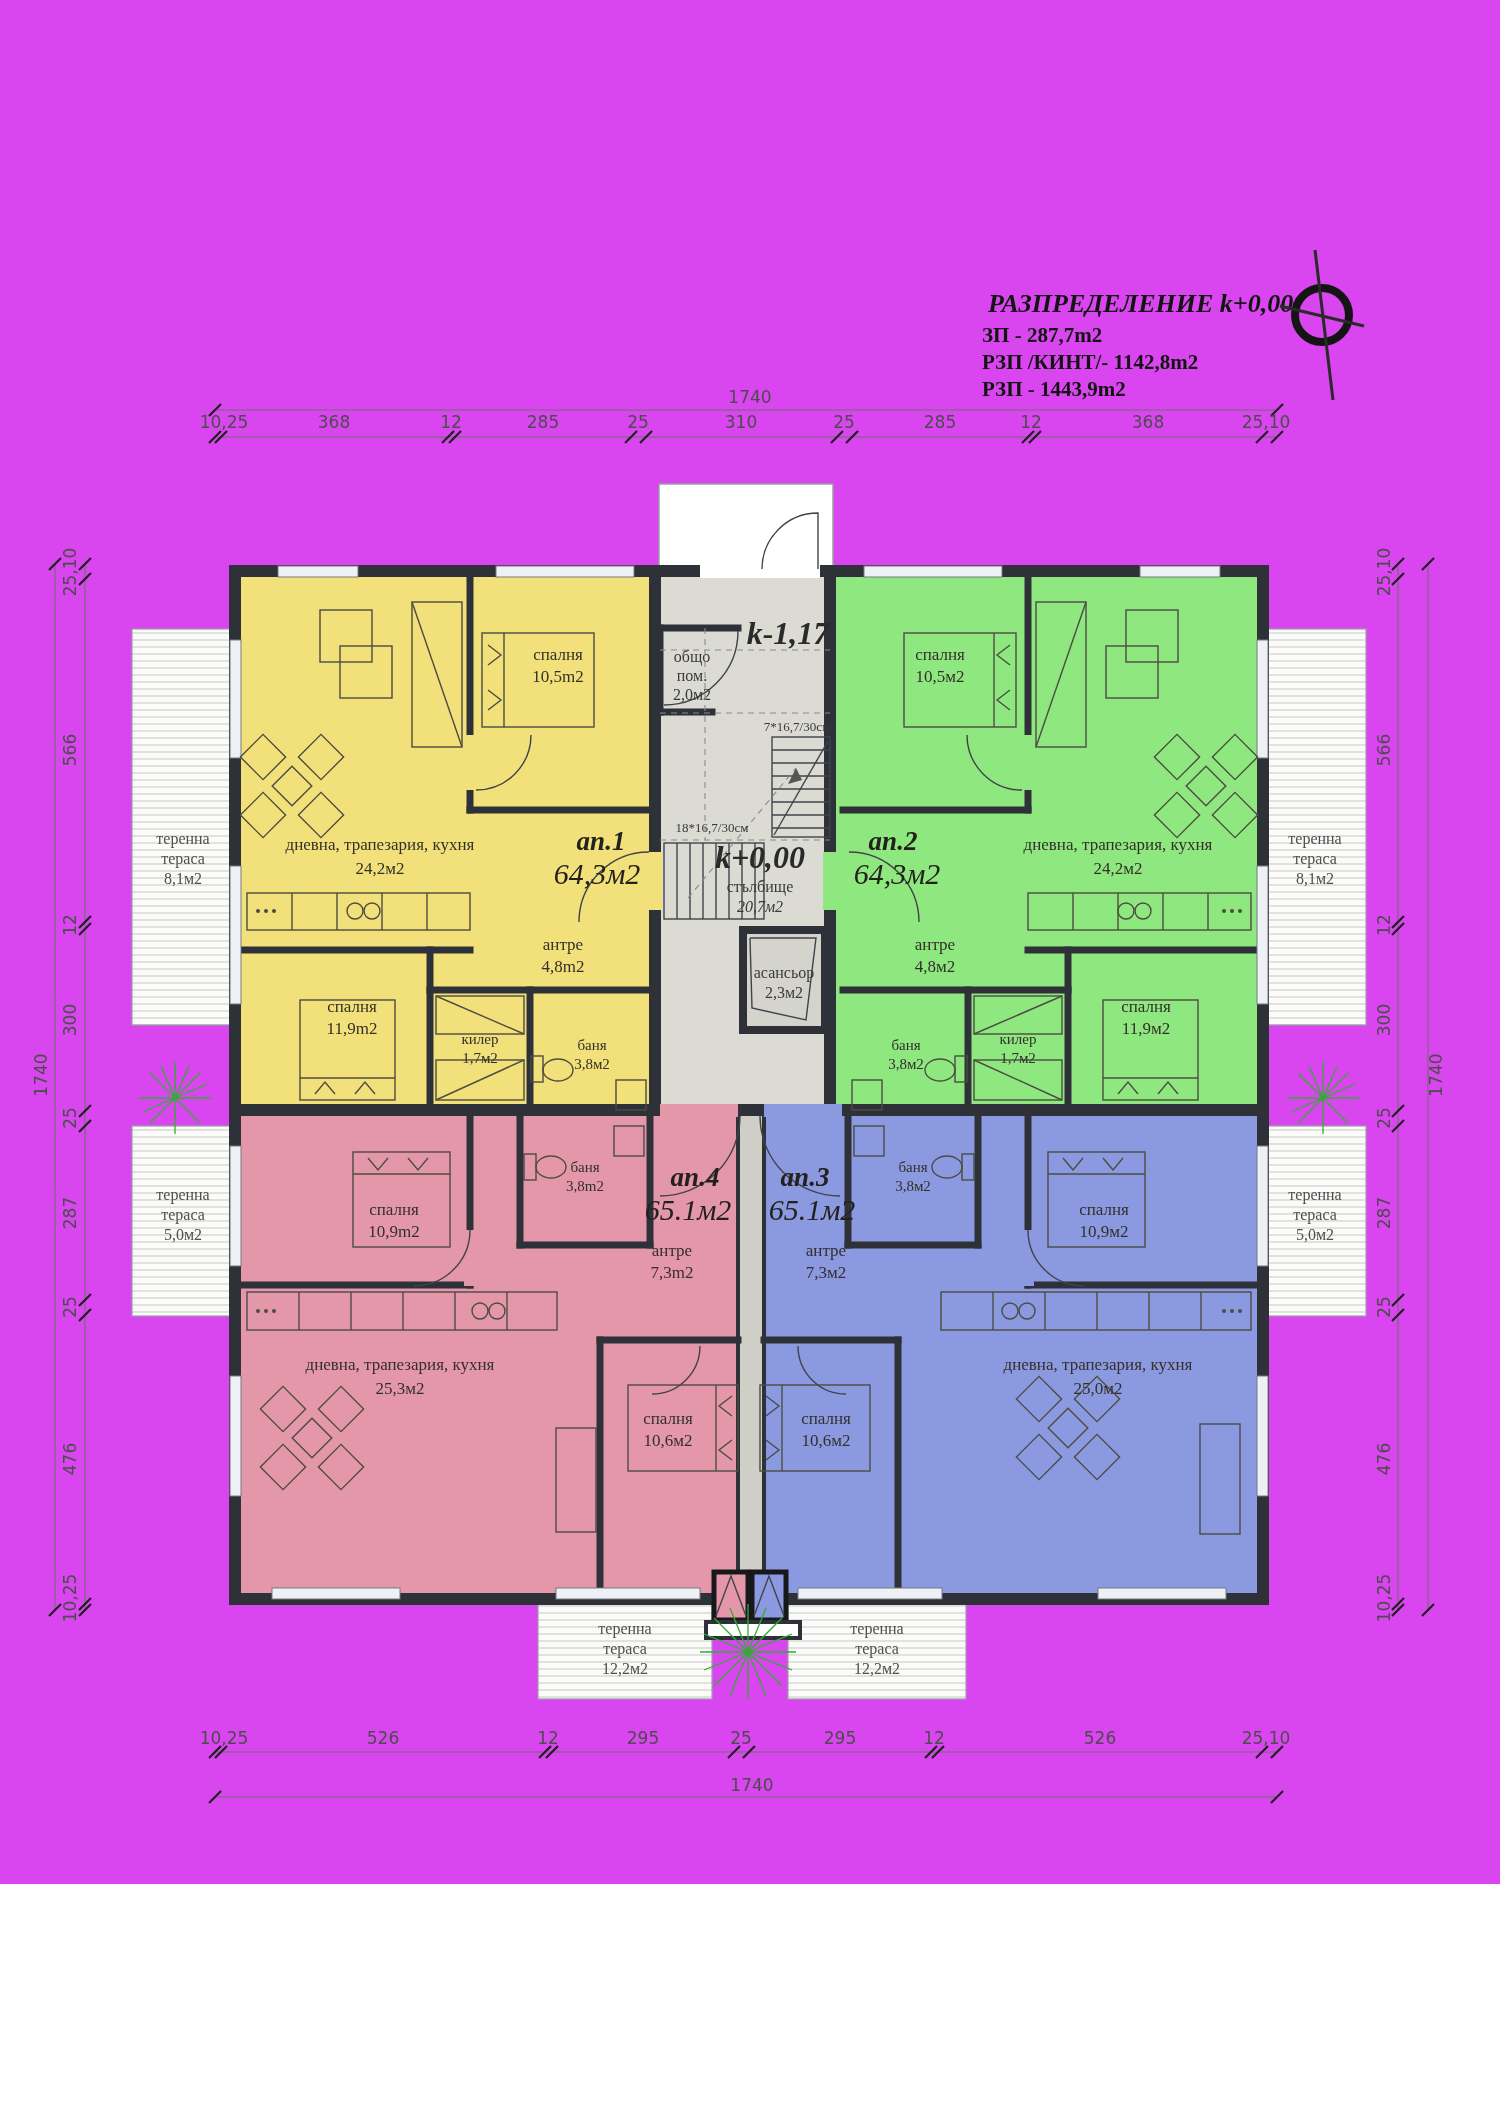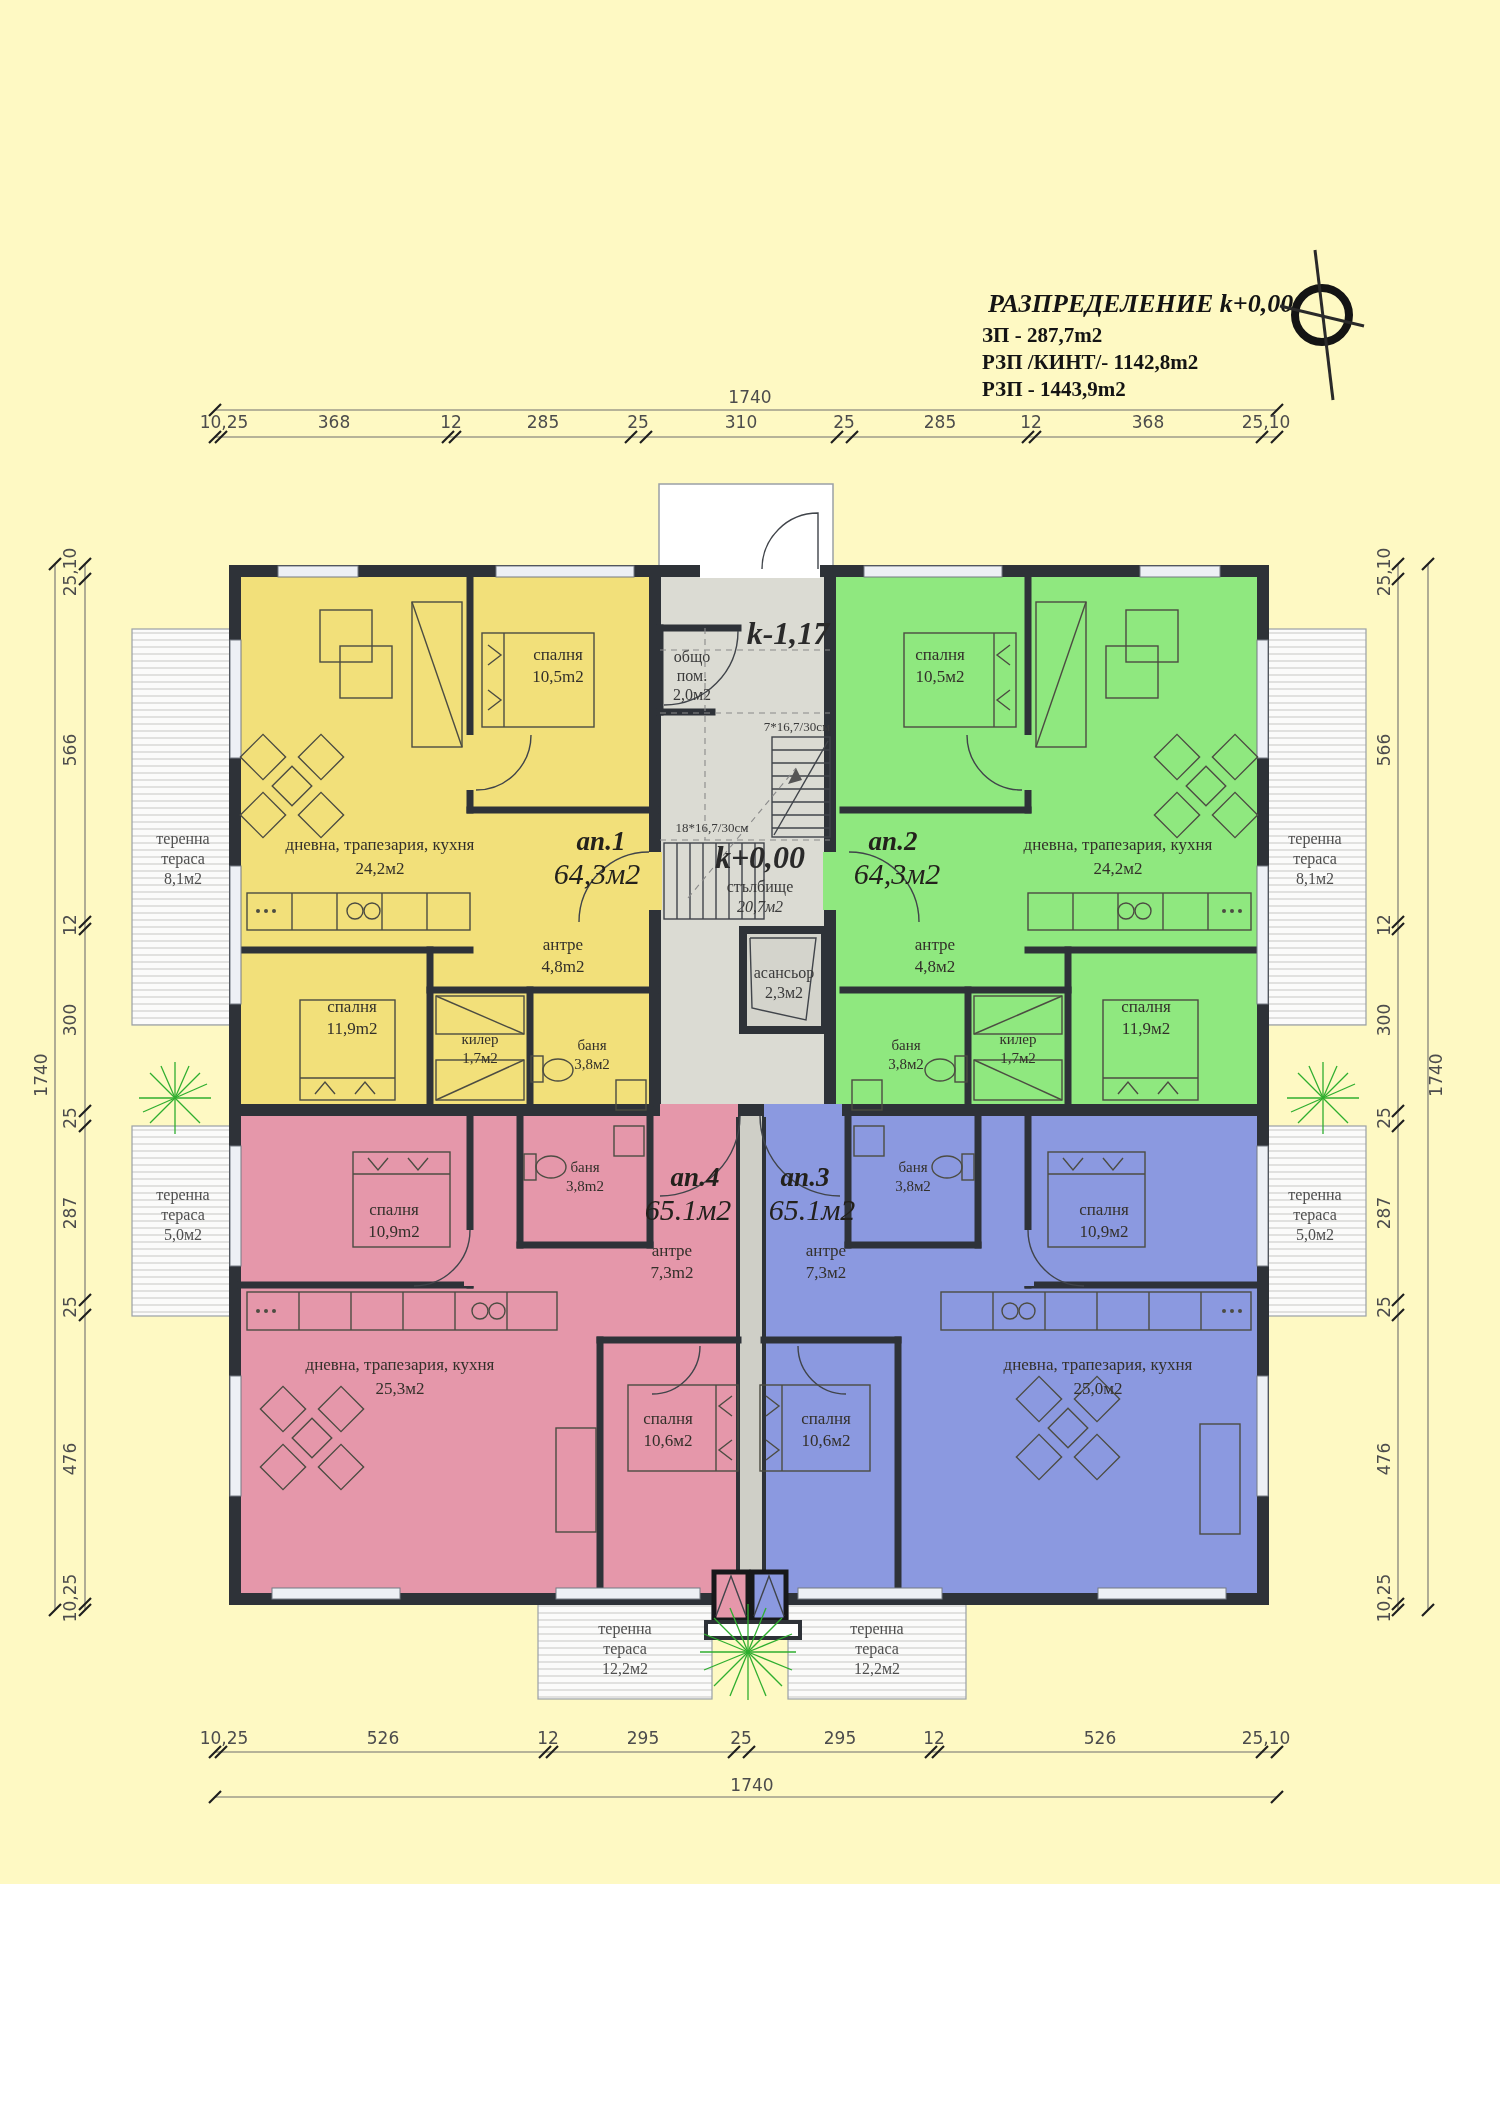--- a/index.html
+++ b/index.html
@@ -1,16 +1,16 @@
 <!DOCTYPE html>
 <html><head>
 <meta charset="utf-8">
 <style>
   html,body{margin:0;padding:0;background:#fff;}
-  .sheet{position:relative;width:1500px;height:1884px;background:#fef9c3;font-family:"Liberation Serif",serif;}
+  .sheet{position:relative;width:1500px;height:1884px;background:#d946ef;font-family:"Liberation Serif",serif;}
   svg{display:block;}
   .t-room{font-family:"Liberation Serif",serif;font-size:17px;fill:#33302a;text-anchor:middle;}
   .t-rooms{font-family:"Liberation Serif",serif;font-size:15px;fill:#33302a;text-anchor:middle;}
   .t-ap{font-family:"Liberation Serif",serif;font-size:27px;font-style:italic;font-weight:bold;fill:#23211c;text-anchor:middle;}
   .t-apa{font-family:"Liberation Serif",serif;font-size:30px;font-style:italic;fill:#23211c;text-anchor:middle;}
   .t-lvl{font-family:"Liberation Serif",serif;font-size:32px;font-style:italic;font-weight:bold;fill:#2a2a2a;text-anchor:middle;}
   .t-core{font-family:"Liberation Serif",serif;font-size:16px;fill:#3a3a3a;text-anchor:middle;}
   .t-run{font-family:"Liberation Serif",serif;font-size:13px;fill:#3a3a3a;text-anchor:middle;}
   .t-dim{font-family:"DejaVu Sans",sans-serif;font-size:17px;fill:#4c4c4c;text-anchor:middle;}
   .t-terr{font-family:"Liberation Serif",serif;font-size:16px;fill:#4f4f4f;text-anchor:middle;}

